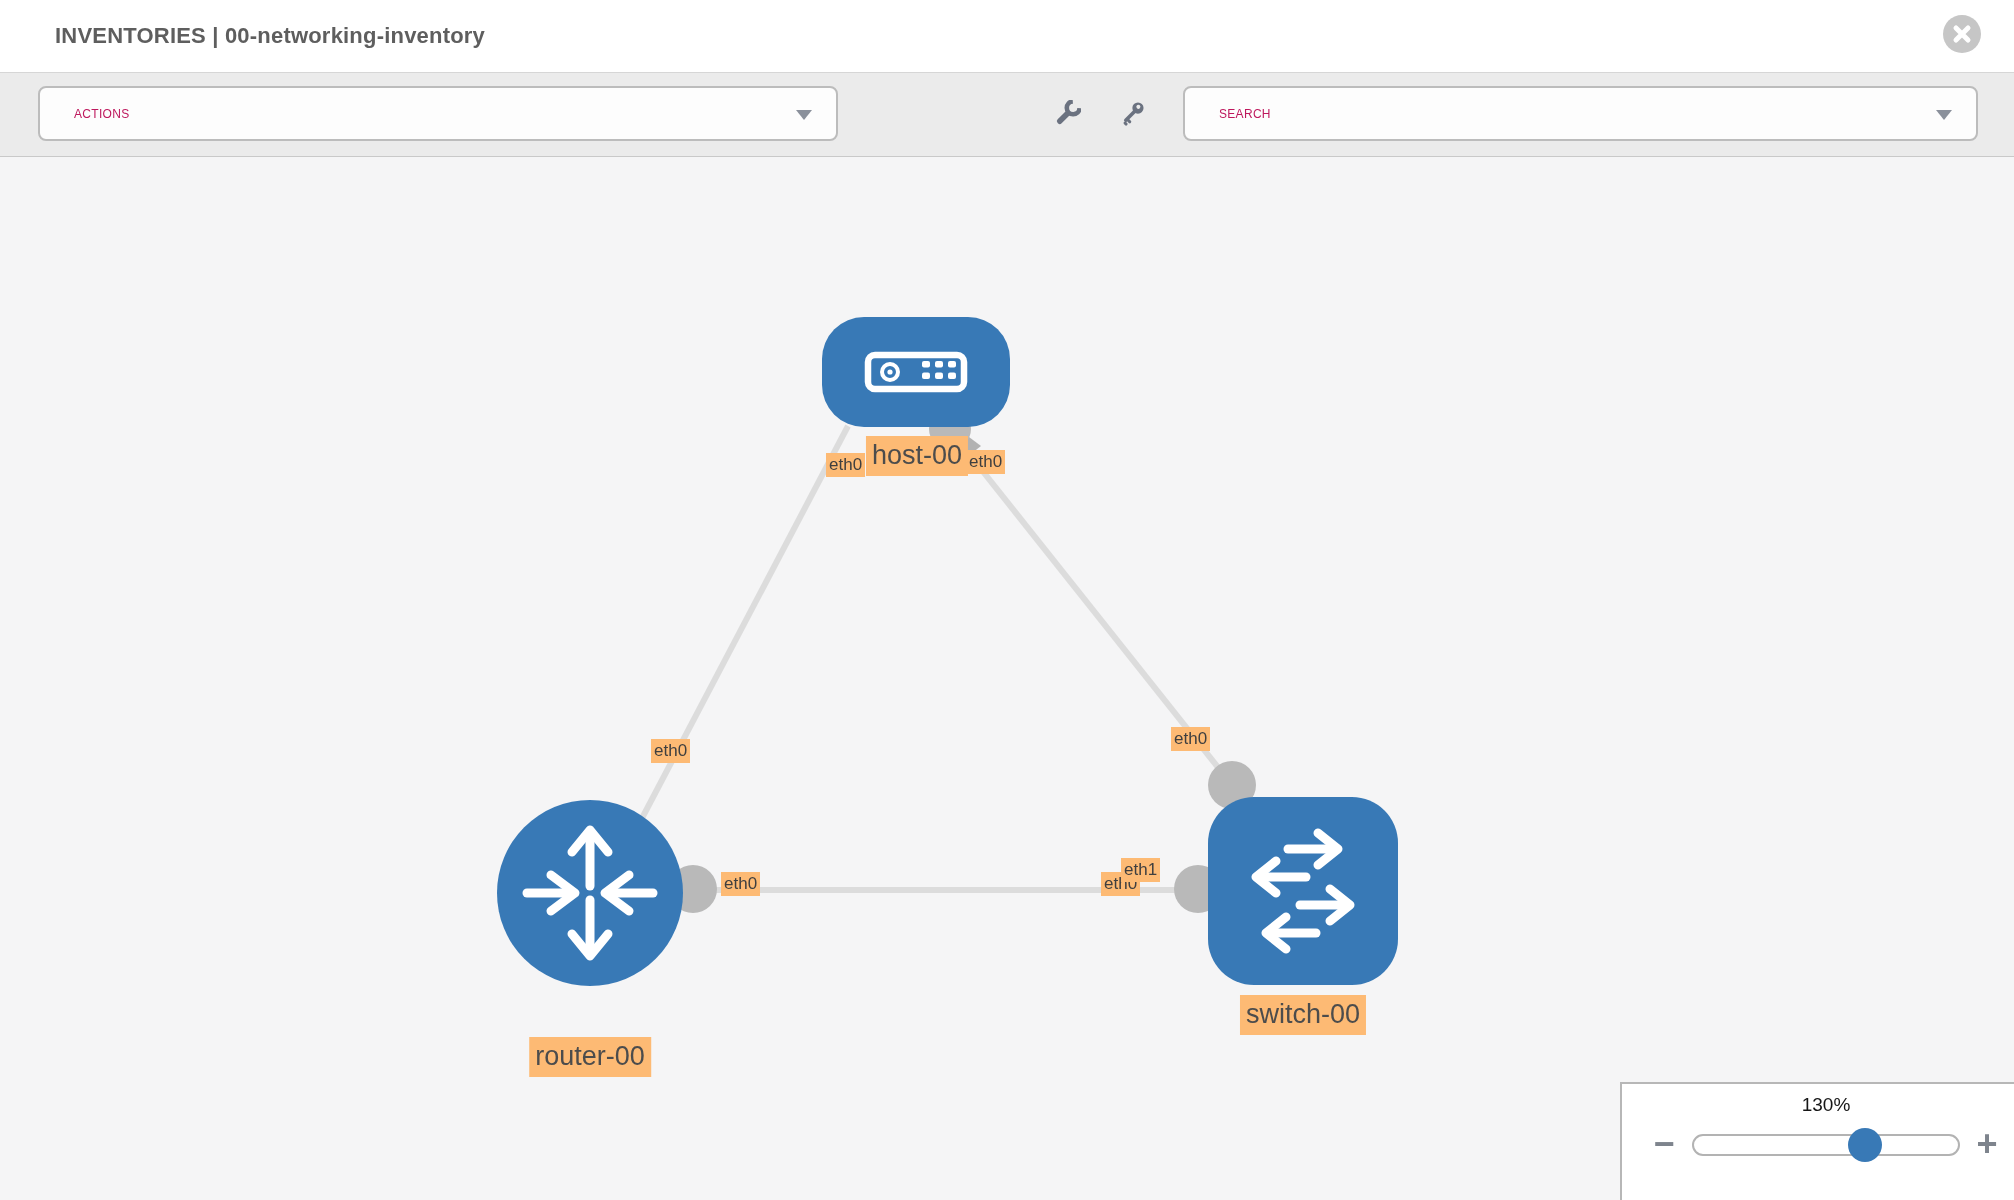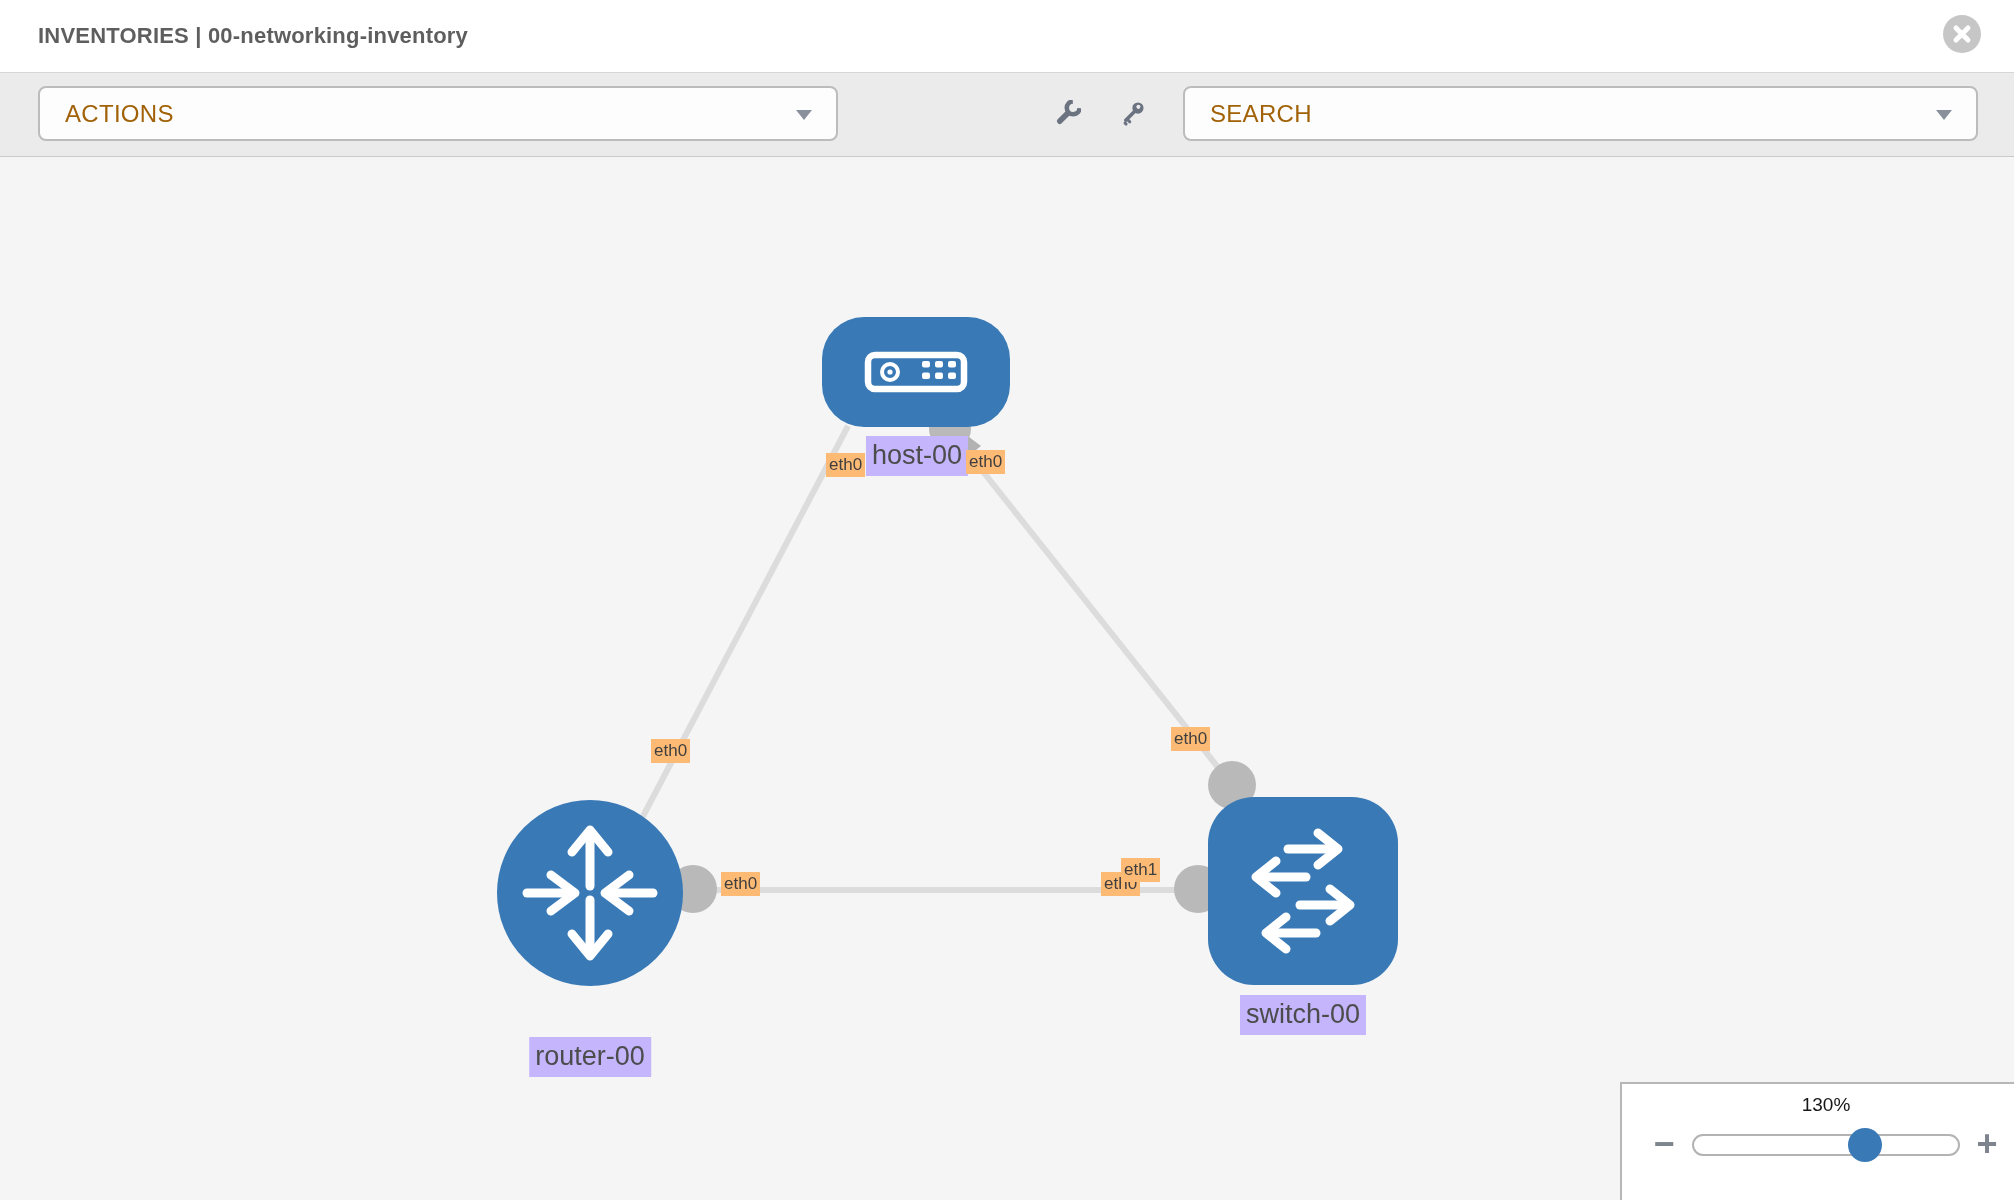--- a/index.html
+++ b/index.html
@@ -1,43 +1,43 @@
 <!DOCTYPE html>
 <html><head>
 <meta charset="utf-8">
 <style>
   * { margin:0; padding:0; box-sizing:border-box; }
   html,body { width:2014px; height:1200px; overflow:hidden; }
   body { font-family:"Liberation Sans","DejaVu Sans",sans-serif; background:#f5f5f6; position:relative; }
 
   
   .hdr { position:absolute; left:0; top:0; width:2014px; height:73px; background:#ffffff;
-         border-bottom:1px solid #d6d6d6; display:flex; align-items:center; }
+         border-bottom:1px solid #d6d6d6; display:flex; align-items:center;padding-left:17px; }
   .hdr-title { margin-left:38px; font-size:22px; font-weight:bold; color:#5e5e5e; letter-spacing:.2px; }
   .close-btn { position:absolute; left:1943px; top:15px; width:38px; height:38px; border-radius:50%;
                background:#c6c6c6; display:flex; align-items:center; justify-content:center; cursor:pointer; }
 
   
   .tbar { position:absolute; left:0; top:73px; width:2014px; height:84px; background:#ebebeb;
           border-bottom:1px solid #c9c9c9; }
   .selbox { position:absolute; top:13px; height:55px; background:#fdfdfd; border:2px solid #bcbcbc;
             border-radius:8px; display:flex; align-items:center; cursor:pointer; }
-  .selbox .sel-label { margin-left:25px; font-size:24px; color:#a16207; letter-spacing:.3px; }
+  .selbox .sel-label { margin-left:34px; font-size:12px; color:#be185d; letter-spacing:.3px; }
   .caret { position:absolute; right:24px; top:50%; margin-top:-4px; width:0; height:0;
            border-left:8px solid transparent; border-right:8px solid transparent;
            border-top:10px solid #8a909b; }
   .actions-box { left:38px; width:800px; }
   .search-box  { left:1183px; width:795px; }
   .tool-ico { position:absolute; top:27px; width:28px; height:28px; cursor:pointer; }
 
   
   .canvas { position:absolute; left:0; top:157px; width:2014px; height:1043px; background:#f5f5f6; overflow:hidden; }
   .canvas svg { position:absolute; left:0; top:0; }
 
-  .nlabel { position:absolute; background:#c4b5fd; color:#4c4c4c; font-size:27px; line-height:1.25;
+  .nlabel { position:absolute; background:#fdba74; color:#4c4c4c; font-size:27px; line-height:1.25;
             padding:3px 6px; white-space:nowrap; }
   .ctr { transform:translateX(-50%); }
   .elabel { position:absolute; background:#fdba74; color:#3f3f3f; font-size:17px; line-height:1.3;
             padding:1px 3px; white-space:nowrap; }
 
   
   .zoom-panel { position:absolute; left:1620px; top:925px; width:420px; height:140px; background:#ffffff;
                 border:2px solid #b7b7b7; }
   .zoom-pct { position:absolute; left:70px; top:10px; width:268px; text-align:center; font-size:19px; color:#161616; }
   .zoom-minus,.zoom-plus { position:absolute; top:61px; transform:translate(-50%,-54%); font-size:36px;

